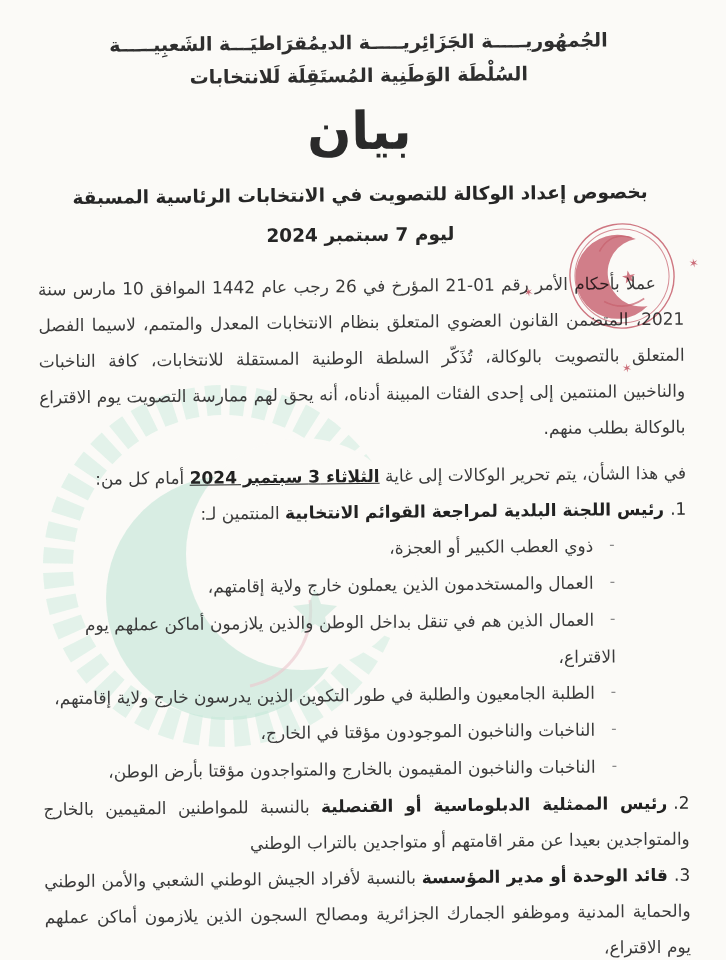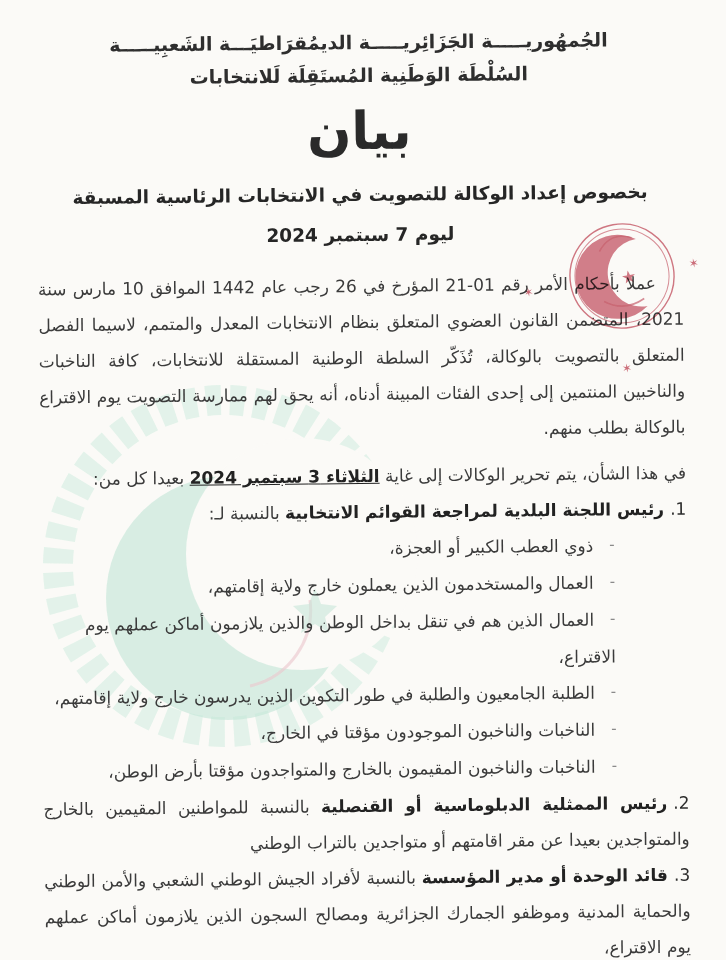--- a/index.html
+++ b/index.html
@@ -80,23 +80,23 @@
     <div>السُلْطَة الوَطَنِية المُستَقِلَة لَلانتخابات</div>
   </div>
 
   <div class="doc-title">بيان</div>
 
   <div class="subtitle l1">بخصوص إعداد الوكالة للتصويت في الانتخابات الرئاسية المسبقة</div>
   <div class="subtitle l2">ليوم 7 سبتمبر 2024</div>
 
   <div class="para p1">عملا بأحكام الأمر رقم 01-21 المؤرخ في 26 رجب عام 1442 الموافق 10 مارس سنة 2021، المتضمن القانون العضوي المتعلق بنظام الانتخابات المعدل والمتمم، لاسيما الفصل المتعلق بالتصويت بالوكالة، تُذَكّر السلطة الوطنية المستقلة للانتخابات، كافة الناخبات والناخبين المنتمين إلى إحدى الفئات المبينة أدناه، أنه يحق لهم ممارسة التصويت يوم الاقتراع بالوكالة بطلب منهم.</div>
 
-  <div class="para p2"><span>في هذا الشأن، يتم تحرير الوكالات إلى غاية </span><span class="deadline">الثلاثاء 3 سبتمبر 2024</span><span> بعيدا كل من:</span></div>
+  <div class="para p2"><span>في هذا الشأن، يتم تحرير الوكالات إلى غاية </span><span class="deadline">الثلاثاء 3 سبتمبر 2024</span><span> أمام كل من:</span></div>
 
-  <div class="num-item"><span class="num">1.</span><span class="b">رئيس اللجنة البلدية لمراجعة القوائم الانتخابية</span><span> بالنسبة لـ:</span></div>
+  <div class="num-item"><span class="num">1.</span><span class="b">رئيس اللجنة البلدية لمراجعة القوائم الانتخابية</span><span> المنتمين لـ:</span></div>
 
   <div class="sub-list">
     <div class="sub-item"><span class="dash">-</span><span>ذوي العطب الكبير أو العجزة،</span></div>
     <div class="sub-item"><span class="dash">-</span><span>العمال والمستخدمون الذين يعملون خارج ولاية إقامتهم،</span></div>
     <div class="sub-item"><span class="dash">-</span><span>العمال الذين هم في تنقل بداخل الوطن والذين يلازمون أماكن عملهم يوم الاقتراع،</span></div>
     <div class="sub-item"><span class="dash">-</span><span>الطلبة الجامعيون والطلبة في طور التكوين الذين يدرسون خارج ولاية إقامتهم،</span></div>
     <div class="sub-item"><span class="dash">-</span><span>الناخبات والناخبون الموجودون مؤقتا في الخارج،</span></div>
     <div class="sub-item"><span class="dash">-</span><span>الناخبات والناخبون المقيمون بالخارج والمتواجدون مؤقتا بأرض الوطن،</span></div>
   </div>
 

